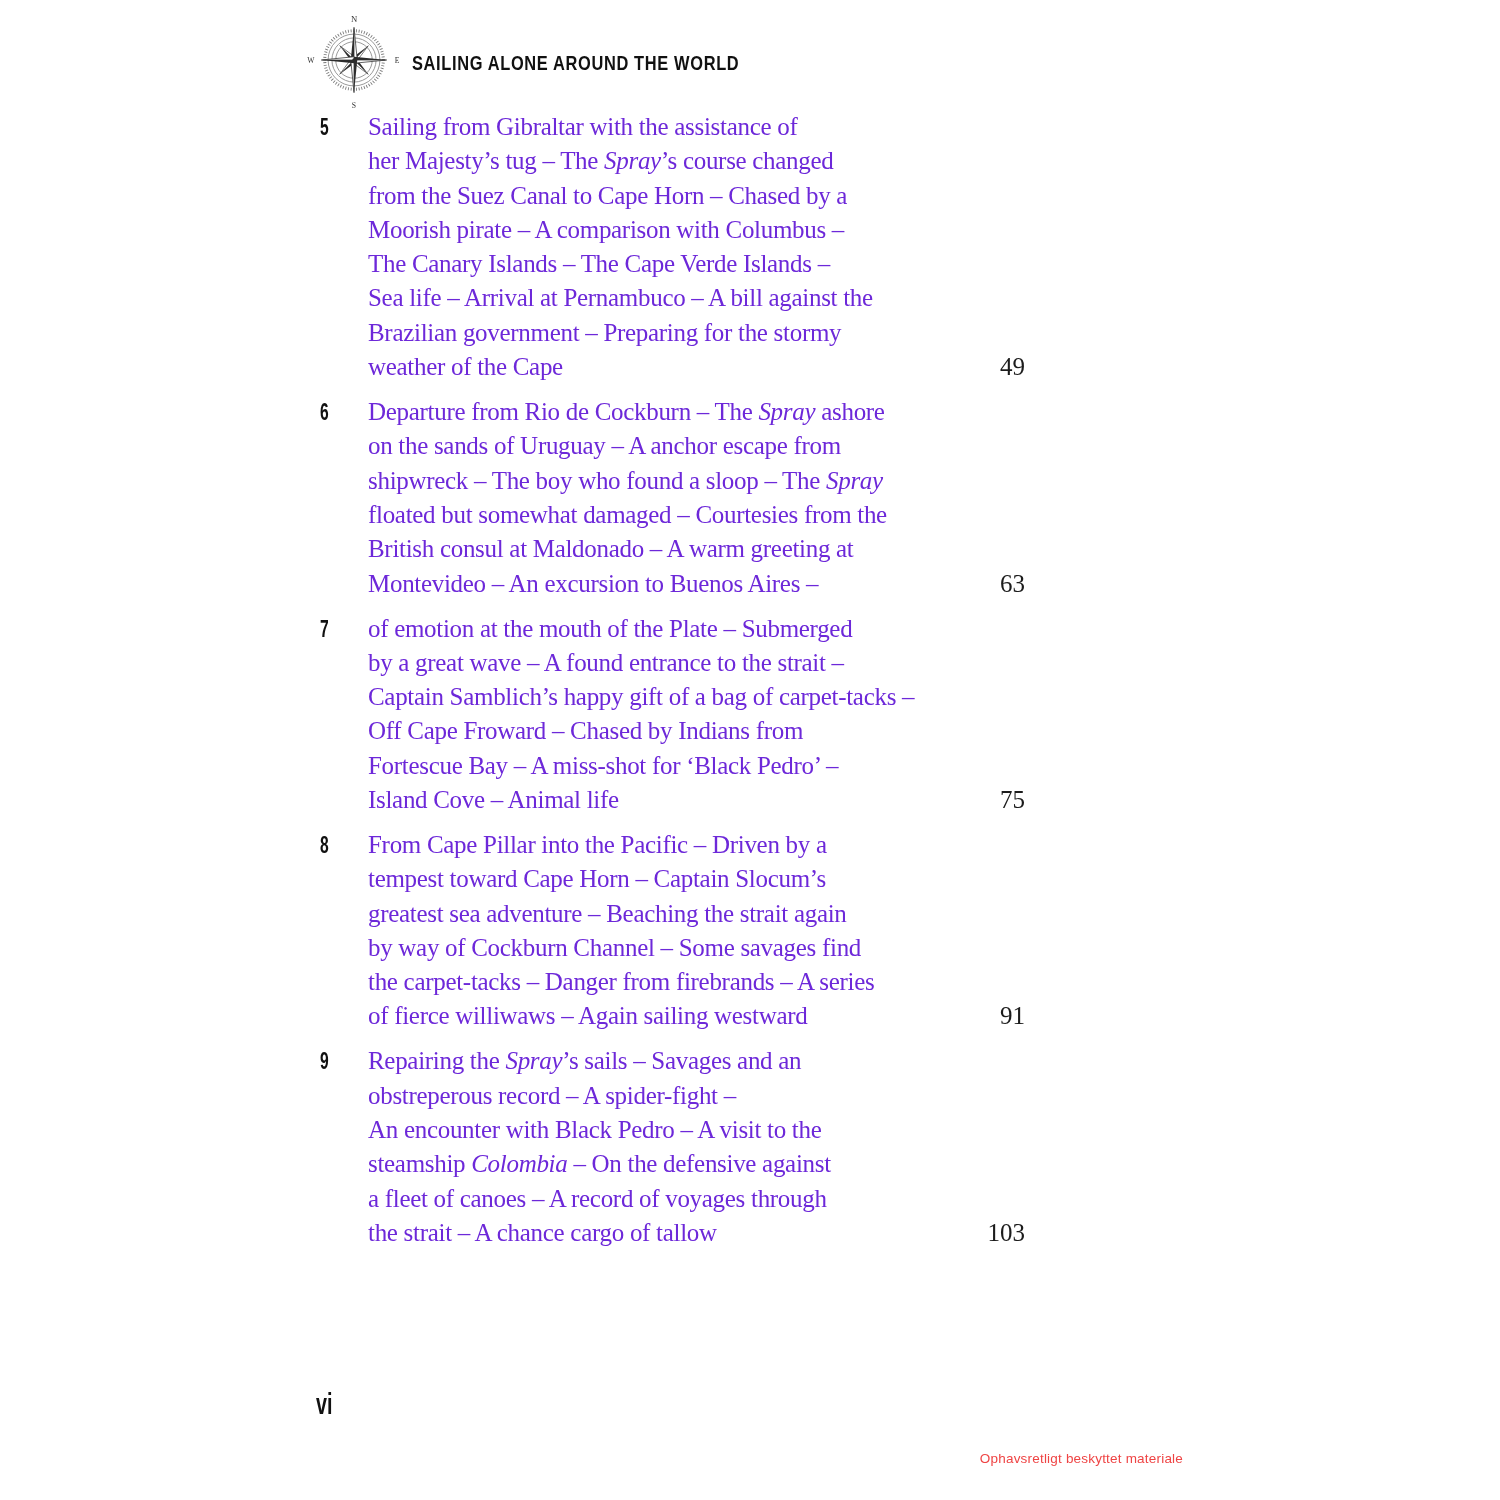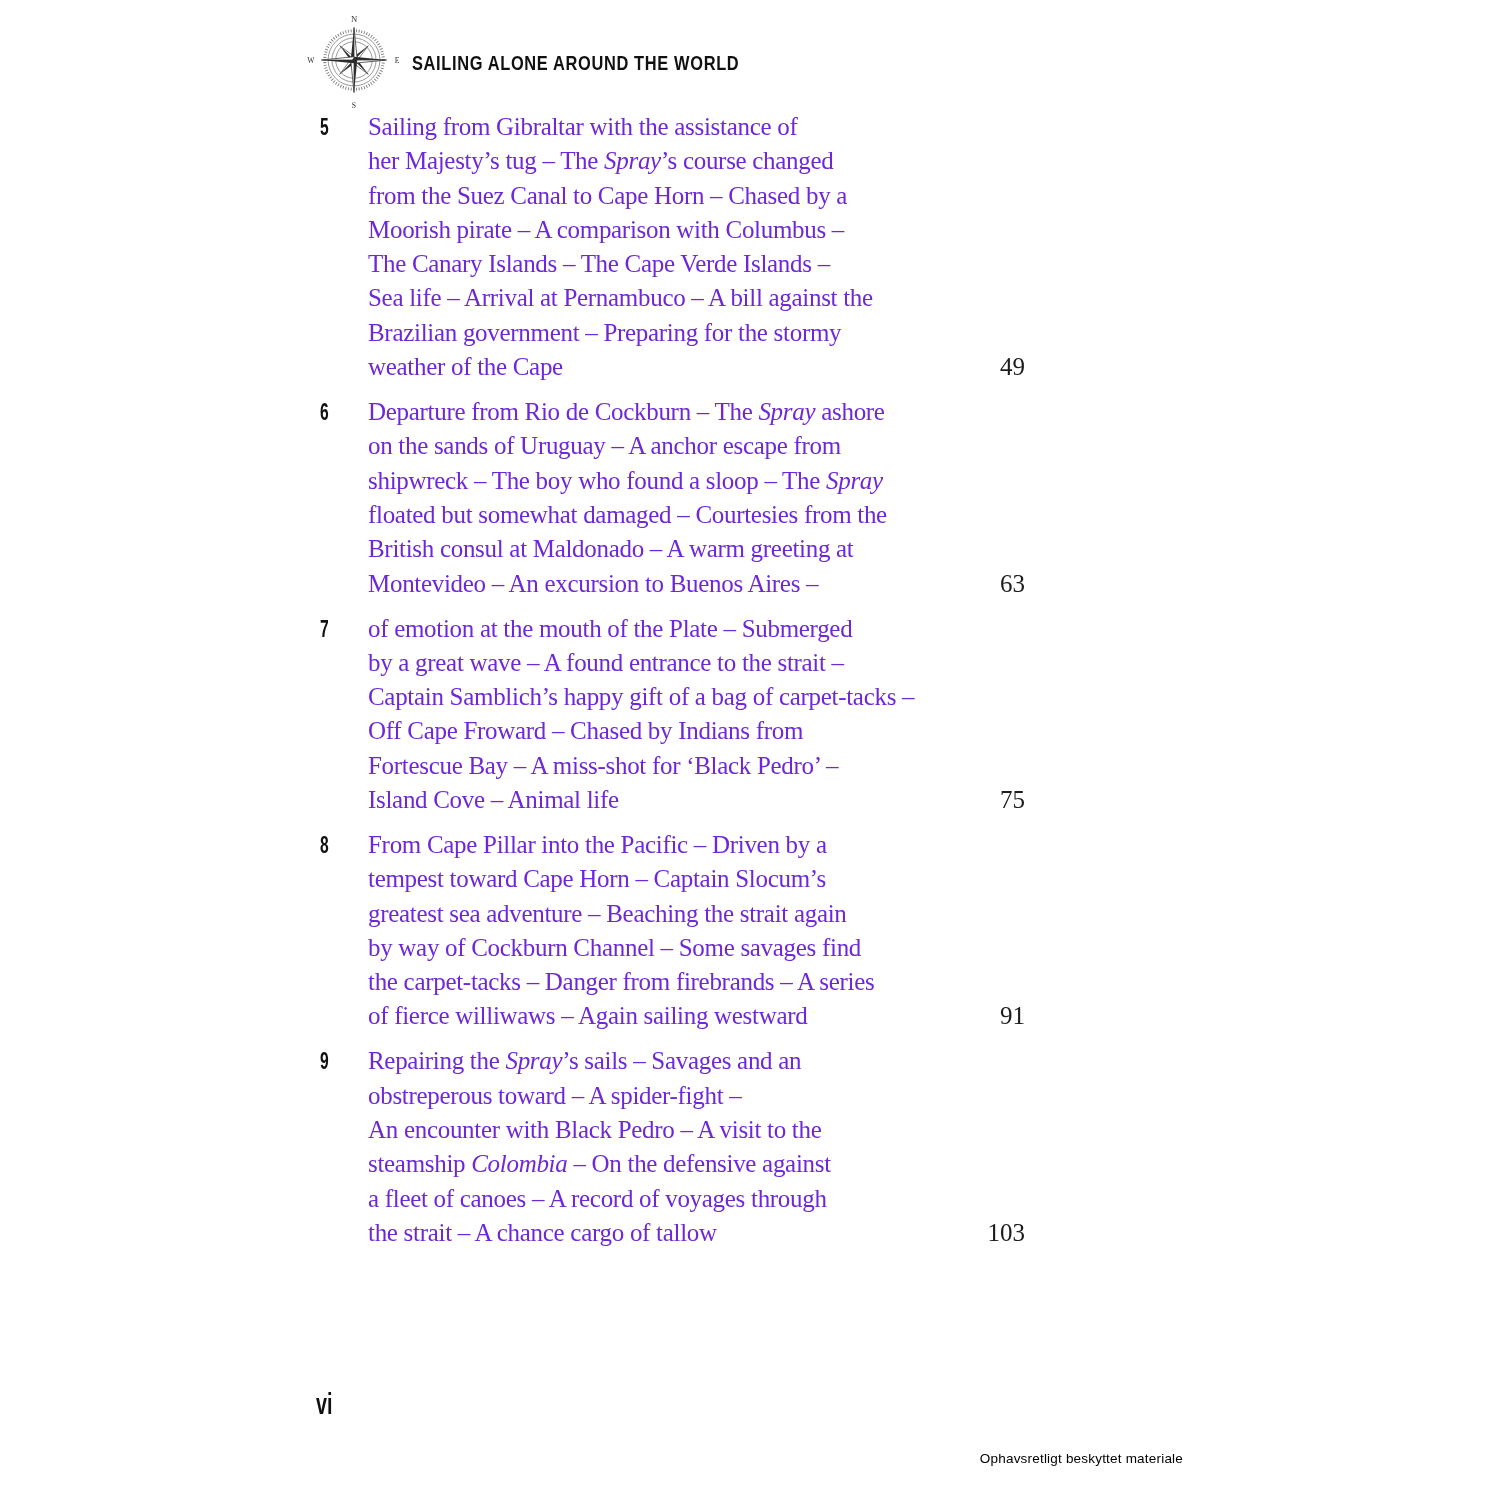--- a/index.html
+++ b/index.html
@@ -41,21 +41,21 @@
   
   .folio {
     position:absolute; left:316px; top:1390px;
     font-family:"Liberation Sans", sans-serif; font-weight:700;
     font-size:29px; line-height:29px; color:#111;
     transform:scaleX(0.68); transform-origin:left top;
   }
   .copyright {
     position:absolute; right:317px; top:1451px;
     font-family:"Liberation Sans", sans-serif; font-size:13.5px;
-    color:#000000; letter-spacing:0.2px;
+    color:#ef4444; letter-spacing:0.2px;
   }
 </style>
 </head>
 <body>
 
 <div class="page">
 
   <div class="header">
     <svg class="compass" viewBox="0 0 100 100">
 
@@ -159,21 +159,21 @@
           <div class="line"><span>by way of Cockburn Channel – Some savages find</span></div>
           <div class="line"><span>the carpet-tacks – Danger from firebrands – A series</span></div>
           <div class="line"><span>of fierce williwaws – Again sailing westward</span></div>
           <span class="pg">91</span>
         </div>
       </div>
       <div class="entry">
         <div class="num">9</div>
         <div class="ebody">
           <div class="line"><span>Repairing the </span><i>Spray</i><span>’s sails – Savages and an</span></div>
-          <div class="line"><span>obstreperous toward – A spider-fight –</span></div>
+          <div class="line"><span>obstreperous record – A spider-fight –</span></div>
           <div class="line"><span>An encounter with Black Pedro – A visit to the</span></div>
           <div class="line"><span>steamship </span><i>Colombia</i><span> – On the defensive against</span></div>
           <div class="line"><span>a fleet of canoes – A record of voyages through</span></div>
           <div class="line"><span>the strait – A chance cargo of tallow</span></div>
           <span class="pg">103</span>
         </div>
       </div>
     </div>
 
   <div class="folio">vi</div>

